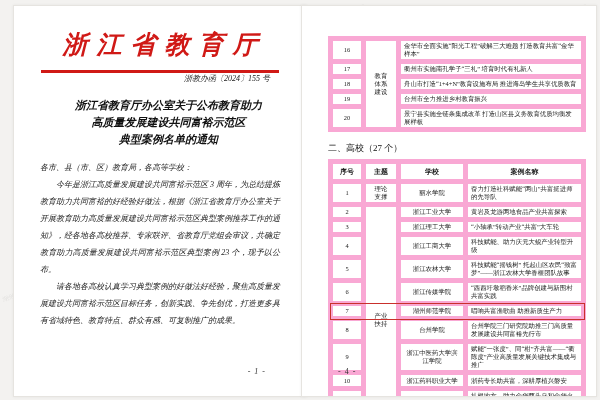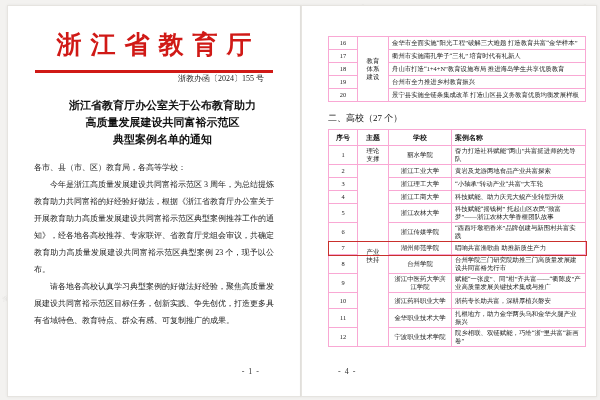--- a/index.html
+++ b/index.html
@@ -8,21 +8,21 @@
     background:#f3f2f0;
     font-family:"Liberation Serif","DejaVu Serif",serif;
     color:#2a2a2a;
     position:relative;
   }
   .page{
     position:absolute;top:5px;height:390px;background:#ffffff;
     border:1px solid #e6e4e0;box-shadow:0 0 3px rgba(0,0,0,0.06);
     overflow:hidden;
   }
-  .page-left{left:7px;width:292px;}
+  .page-left{left:13px;width:292px;font-style:italic;}
   .page-right{left:301px;width:294px;}
 
   
   .agency{
     margin-top:22px;text-align:center;
     font-size:25px;font-weight:bold;color:#d01916;
     letter-spacing:9px;text-indent:9px;white-space:nowrap;
   }
   .red-rule{width:238px;height:3px;background:#d01916;margin:9px auto 0 auto;}
   .doc-number{text-align:right;padding-right:36px;font-size:8px;color:#222;}
@@ -32,21 +32,21 @@
   .pagenum{position:absolute;bottom:20px;font-size:8px;color:#333;letter-spacing:1px;}
   .pn-left{right:40px;}
   .pn-right{left:36px;}
 
   
   .tbl{
     border-collapse:collapse;table-layout:fixed;width:258px;
     font-size:6.4px;line-height:8px;color:#222;
   }
   .tbl td,.tbl th{
-    border:1px solid #f9a8d4;padding:1px 3px;overflow:hidden;
+    border:5px solid #f9a8d4;padding:1px 3px;overflow:hidden;
     vertical-align:middle;word-break:break-all;
   }
   .tbl .c-no{width:22px;text-align:center;}
   .tbl .c-theme{width:24px;text-align:center;white-space:pre-line;font-family:Liberation Serif, serif;}
   .tbl .c-school{width:56px;text-align:center;}
   .tbl .c-case{text-align:left;}
   .t1-wrap{margin:30px 0 0 26px;}
   .t1 tr{height:13px;}
   .section-heading{margin:10px 0 4px 26px;font-size:9px;font-weight:normal;color:#111;}
   .t2-wrap{margin:0 0 0 26px;position:relative;}
@@ -132,21 +132,21 @@
 
   <div class="section-heading">二、高校（27 个）</div>
 
   <div class="t2-wrap">
     <table class="tbl t2">
       <tbody>
         <tr>
           <th class="c-no">序号</th>
           <th class="c-theme">主题</th>
           <th class="c-school">学校</th>
-          <th class="c-case" style="">案例名称</th>
+          <th class="c-case" style="text-align:center">案例名称</th>
         </tr>
         <tr class="rh-l">
           <td class="c-no">1</td>
           <td class="c-theme">理论
 支撑</td>
           <td class="c-school">丽水学院</td>
           <td class="c-case">奋力打造社科赋能“两山”共富挺进师的先导队</td>
         </tr>
         <tr class="rh-s">
           <td class="c-no">2</td>

